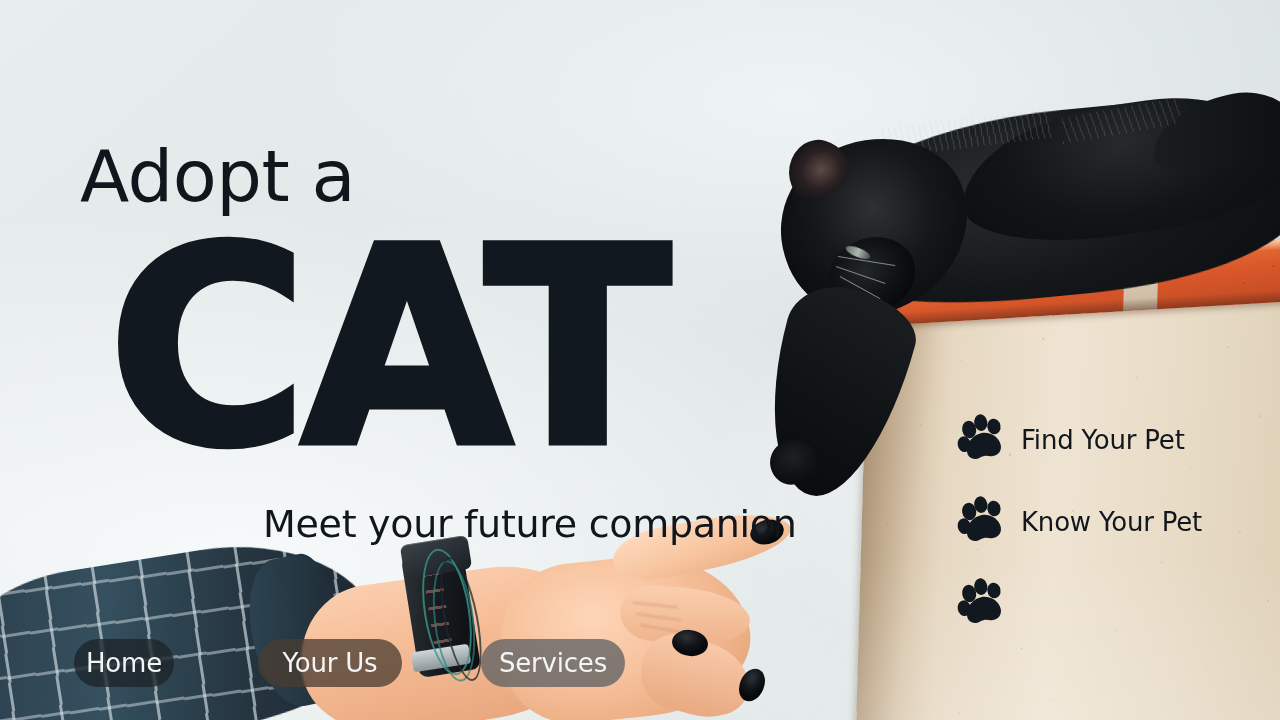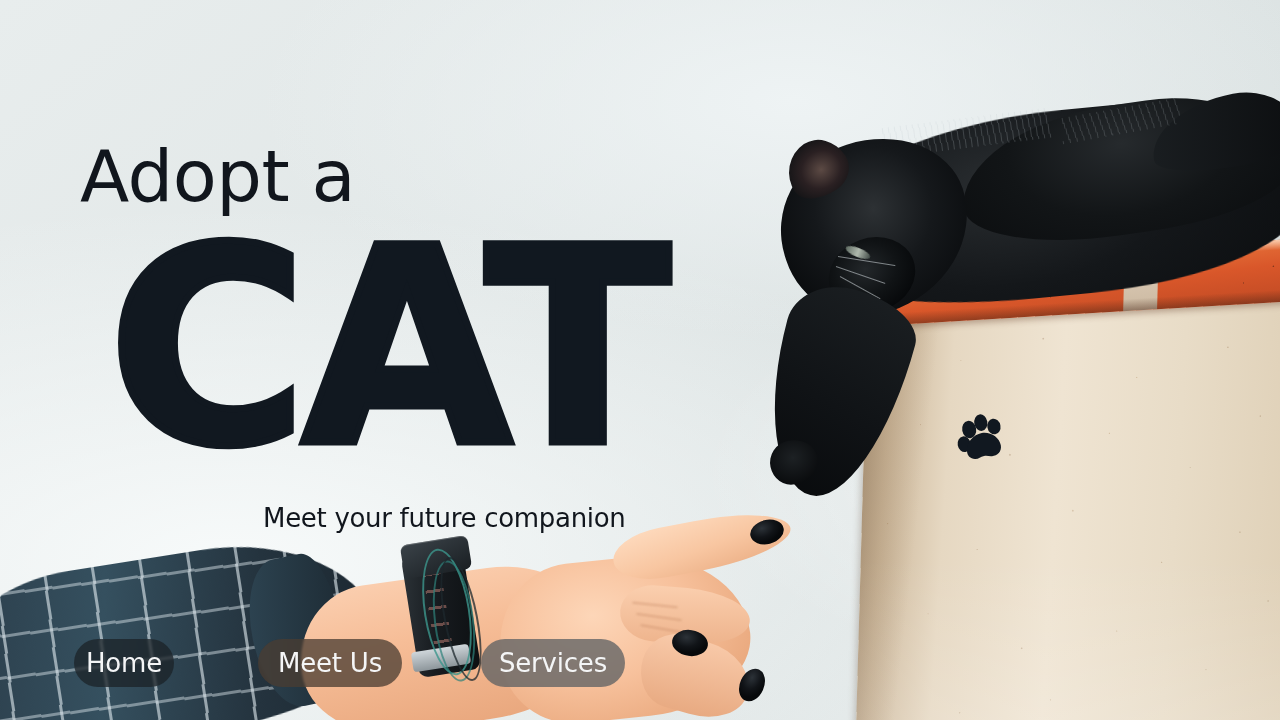--- a/index.html
+++ b/index.html
@@ -305,21 +305,21 @@
     position:absolute; left:108px; top:212px;
     font-size:272px; line-height:1;
     font-weight:900; color:#111820;
     letter-spacing:-6px;
     font-family:"DejaVu Sans", sans-serif;
     -webkit-text-stroke:7px #111820;
   }
 
   .tagline {
     position:absolute; left:263px; top:505px;
-    font-size:26px; line-height:1;
+    font-size:38px; line-height:1;
     font-weight:400; color:#11161d;
     letter-spacing:-.3px;
   }
 
   
   .features {
     position:absolute; left:955px; top:412px; width:290px;
   }
   .feature {
     display:flex; align-items:center; gap:10px;
@@ -406,37 +406,65 @@
   <div class="bracelet b1"></div>
   <div class="bracelet b2"></div>
   <div class="bracelet b3"></div>
 
   <div class="kicker">Adopt a</div>
   <div class="bigword">CAT</div>
   <div class="tagline">Meet your future companion</div>
 
   <div class="features">
 
-
+    <div class="feature f1">
+      <span class="paw">
+        <svg viewBox="0 0 64 64" width="56" height="56" aria-hidden="true">
+          <g fill="#111820" transform="rotate(-10 32 32)">
+            <ellipse cx="18.5" cy="17.5" rx="8" ry="10"></ellipse>
+            <ellipse cx="33" cy="12" rx="7.5" ry="9.5"></ellipse>
+            <ellipse cx="47" cy="19" rx="7.5" ry="9"></ellipse>
+            <ellipse cx="10" cy="33" rx="7.5" ry="9"></ellipse>
+            <path d="M32 24c10 0 19 8.5 19 17.5 0 7.5-6 11-12 10.5-3.6-.3-5.2-1.8-9-1.8-4.4 0-6.6 2.6-10.8 1.6-5.2-1.2-8.2-5-7.4-10.8C12.7 32.2 22 24 32 24z"></path>
+          </g>
+        </svg>
+      </span>
+      <span class="feature-label">Find Your Pet</span>
+    </div>
+
+    <div class="feature f2">
+      <span class="paw">
+        <svg viewBox="0 0 64 64" width="56" height="56" aria-hidden="true">
+          <g fill="#111820" transform="rotate(-10 32 32)">
+            <ellipse cx="18.5" cy="17.5" rx="8" ry="10"></ellipse>
+            <ellipse cx="33" cy="12" rx="7.5" ry="9.5"></ellipse>
+            <ellipse cx="47" cy="19" rx="7.5" ry="9"></ellipse>
+            <ellipse cx="10" cy="33" rx="7.5" ry="9"></ellipse>
+            <path d="M32 24c10 0 19 8.5 19 17.5 0 7.5-6 11-12 10.5-3.6-.3-5.2-1.8-9-1.8-4.4 0-6.6 2.6-10.8 1.6-5.2-1.2-8.2-5-7.4-10.8C12.7 32.2 22 24 32 24z"></path>
+          </g>
+        </svg>
+      </span>
+      <span class="feature-label">Know Your Pet</span>
+    </div>
 
     <div class="feature f3">
       <span class="paw">
         <svg viewBox="0 0 64 64" width="56" height="56" aria-hidden="true">
           <g fill="#111820" transform="rotate(-10 32 32)">
             <ellipse cx="18.5" cy="17.5" rx="8" ry="10"></ellipse>
             <ellipse cx="33" cy="12" rx="7.5" ry="9.5"></ellipse>
             <ellipse cx="47" cy="19" rx="7.5" ry="9"></ellipse>
             <ellipse cx="10" cy="33" rx="7.5" ry="9"></ellipse>
             <path d="M32 24c10 0 19 8.5 19 17.5 0 7.5-6 11-12 10.5-3.6-.3-5.2-1.8-9-1.8-4.4 0-6.6 2.6-10.8 1.6-5.2-1.2-8.2-5-7.4-10.8C12.7 32.2 22 24 32 24z"></path>
           </g>
         </svg>
       </span>
     </div>
 
   </div>
 
   <nav class="nav">
     <a class="pill p1">Home</a>
-    <a class="pill p2">Meet Us</a>
+    <a class="pill p2">Your Us</a>
     <a class="pill p3">Services</a>
   </nav>
 
 </div>
 
 </body></html>

